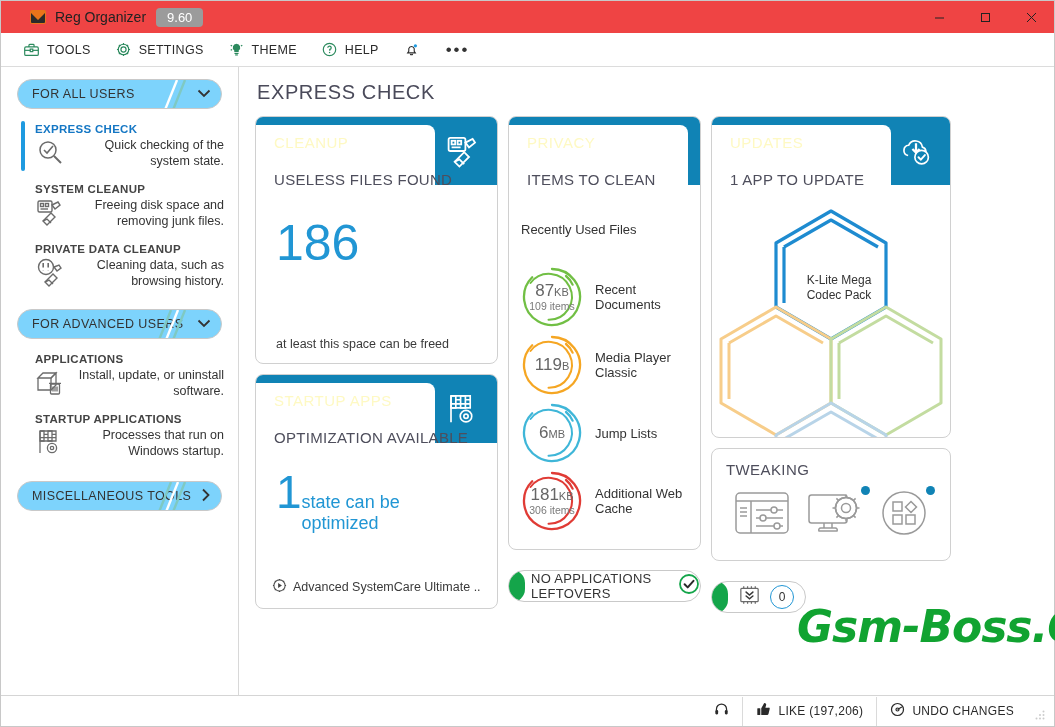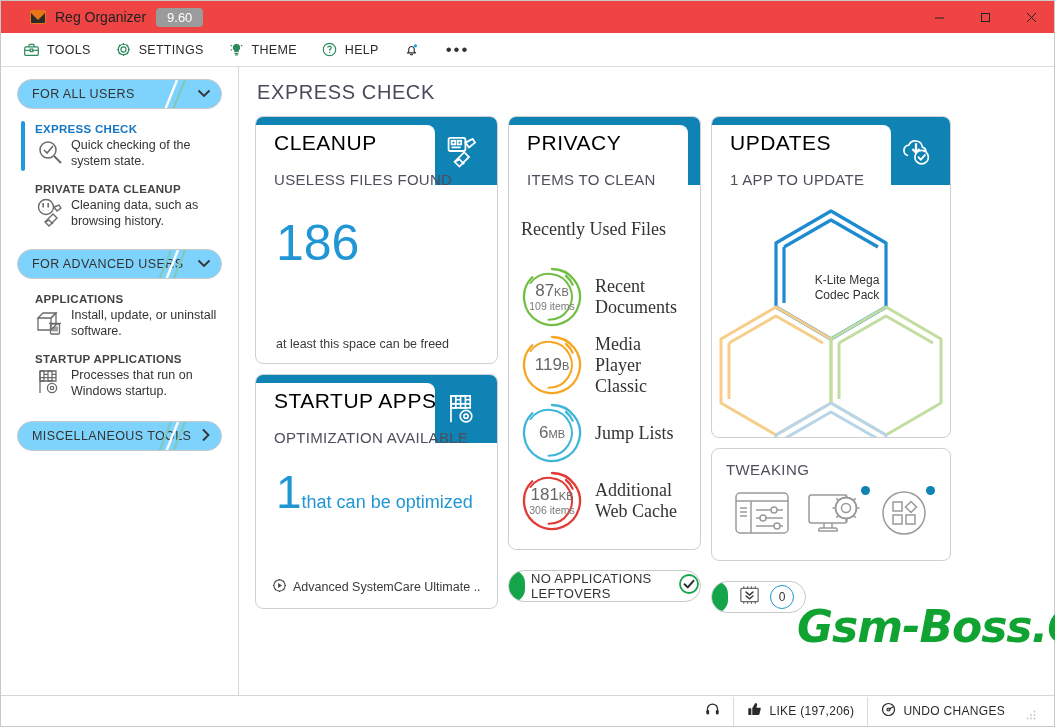--- a/index.html
+++ b/index.html
@@ -93,21 +93,21 @@
   }
   .nav-item .bar {
     position: absolute; left: 20px; top: 4px; bottom: 4px;
     width: 4px; background: #1e9ae0; border-radius: 2px;
   }
   .nav-title {
     font-size: 11.5px; font-weight: bold; letter-spacing: .3px;
     color: #444; margin-bottom: 1px; text-transform: uppercase;
   }
   .nav-item.active .nav-title { color: #1577c4; }
-  .nav-row { display: flex; align-items: flex-start; gap: 6px; }
+  .nav-row { display: flex; align-items: flex-start; gap: 6px; text-align: right; }
   .nav-ico { flex: 0 0 30px; width: 30px; height: 30px; margin-top: 1px; }
   .nav-desc { font-size: 12.5px; color: #333; line-height: 16px; padding-top: 1px; }
 
   
   .main {
     flex: 1; min-width: 0;
     background: #ffffff;
     padding: 14px 14px 0 16px;
     position: relative;
   }
@@ -134,21 +134,21 @@
     border-radius: 7px 7px 0 0;
     overflow: hidden;
   }
   .hdr-white {
     position: absolute; left: 0; top: 8px;
     width: 179px; height: 60px;
     background: #ffffff;
     border-radius: 0 8px 0 0;
   }
   .hdr-text { position: absolute; left: 18px; top: 16px; }
-  .hdr-title { font-size: 21px; color: #000000; letter-spacing: .5px; line-height: 20px; }
+  .hdr-title { font-size: 15px; color: #fef9c3; letter-spacing: .5px; line-height: 20px; }
   .hdr-sub { font-size: 15px; color: #4e4e5c; letter-spacing: .3px; margin-top: 18px; }
   .hdr-icon { position: absolute; right: 16px; top: 16px; width: 36px; height: 36px; }
 
   .card-body { padding: 0 16px; }
 
   .big-num-row { display: flex; align-items: baseline; padding: 34px 0 0 4px; }
   .big-num { font-size: 50px; color: #2196d4; line-height: 48px; font-weight: 300; }
   .big-unit { font-size: 22px; color: #2196d4; font-weight: 300; }
   .card-foot { font-size: 12.5px; color: #3a3a3a; padding: 0 0 12px 4px; }
   .cleanup-body { height: 178px; display: flex; flex-direction: column; justify-content: space-between; }
@@ -165,27 +165,27 @@
   .p-dial { position: relative; width: 62px; height: 62px; flex: 0 0 62px; }
   .p-dial svg { position: absolute; inset: 0; }
   .p-val {
     position: absolute; inset: 0;
     display: flex; flex-direction: column; align-items: center; justify-content: center;
     line-height: 1;
   }
   .p-main { font-size: 17px; color: #666; font-weight: 300; }
   .p-main .u { font-size: 11px; }
   .p-items { font-size: 10.5px; color: #7a7a7a; margin-top: 2px; }
-  .p-label { font-size: 18px; color: #333; font-family: Liberation Serif, serif; }
+  .p-label { font-size: 13px; color: #333; }
 
   
   .updates-body { height: 252px; position: relative; }
   .hex-wrap { position: absolute; inset: 0; }
   .hex-label {
-    position: absolute; left: 99px; top: 88px; width: 72px;
+    position: absolute; left: 91px; top: 88px; width: 72px;
     text-align: center; font-size: 12px; color: #333; line-height: 15px;
   }
 
   
   .tweak { padding: 12px 14px 14px 14px; }
   .tweak-title { font-size: 15px; color: #4e4e5c; letter-spacing: .4px; margin-bottom: 6px; }
   .tweak-icons { display: flex; align-items: center; justify-content: space-around; height: 62px; }
   .tweak-ic { position: relative; }
   .dot { position: absolute; top: -2px; right: -6px; width: 9px; height: 9px; border-radius: 50%; background: #1083b5; }
 
@@ -233,21 +233,21 @@
     pointer-events: none;
   }
   .wm-host { position: absolute; left: 240px; bottom: 32px; width: 815px; height: 75px; overflow: hidden; }
 
   
   .statusbar {
     height: 31px; flex: 0 0 31px;
     border-top: 1px solid #d5d5d5;
     background: #ffffff;
     display: flex; align-items: center; justify-content: flex-end;
-    padding-right: 18px;
+    padding-right: 9px;
   }
   .sb-item {
     display: flex; align-items: center; gap: 7px;
     padding: 0 13px; height: 29px;
     font-size: 12px; color: #2a2a2a; letter-spacing: .3px;
     border-left: 1px solid #dadada;
   }
   .sb-item:first-child { border-left: none; }
   .grip { margin-left: 8px; width: 10px; height: 10px; opacity: .5; }
 </style>
@@ -367,20 +367,37 @@
             <svg viewBox="0 0 30 30" width="30" height="30" fill="none" stroke="#6b6b6b" stroke-width="1.5">
               <circle cx="13" cy="13" r="8"></circle>
               <path d="M9 13 l3 3 l6 -7" stroke-width="1.6"></path>
               <line x1="19" y1="19" x2="26" y2="26" stroke-width="2"></line>
             </svg>
           </span>
           <div class="nav-desc">Quick checking of the system state.</div>
         </div>
       </div>
 
+      <div class="nav-item">
+        <div class="nav-title">SYSTEM CLEANUP</div>
+        <div class="nav-row">
+          <span class="nav-ico">
+            <svg viewBox="0 0 30 30" width="30" height="30" fill="none" stroke="#6b6b6b" stroke-width="1.4">
+              <rect x="3" y="4" width="14" height="11" rx="1.5"></rect>
+              <rect x="5.5" y="6.5" width="3" height="3"></rect>
+                <rect x="10.5" y="6.5" width="3" height="3"></rect>
+              <line x1="5.5" y1="12" x2="13" y2="12"></line>
+              <path d="M17 8 l6 -3 l2 3 l-5 4 Z"></path>
+              <path d="M8 24 l8 -8 l4 4 l-8 8 Z"></path>
+              <path d="M8 24 l4 -2 l4 4"></path>
+            </svg>
+          </span>
+          <div class="nav-desc">Freeing disk space and removing junk files.</div>
+        </div>
+      </div>
 
       <div class="nav-item">
         <div class="nav-title">PRIVATE DATA CLEANUP</div>
         <div class="nav-row">
           <span class="nav-ico">
             <svg viewBox="0 0 30 30" width="30" height="30" fill="none" stroke="#6b6b6b" stroke-width="1.4">
               <circle cx="11" cy="10" r="7.5"></circle>
               <path d="M8.2 6 v4.5 M8.2 13 v.3" stroke-width="1.6"></path>
               <path d="M13.2 6 v4.5 M13.2 13 v.3" stroke-width="1.6"></path>
               <path d="M19 10 l5 -2 l2 3 l-4 3 Z"></path>
@@ -505,21 +522,21 @@
                   <path d="M5 4 h16 v10 H5 Z"></path>
                   <path d="M5 4 h4 v3.3 h4 V4 h4 v3.3 h4 M5 10.7 h4 V7.3 h4 v3.4 h4 V7.3 h4 M5 14 h4 v-3.3 h4 V14 h4 v-3.3 h4"></path>
                   <circle cx="17.5" cy="21" r="4.8"></circle>
                   <circle cx="17.5" cy="21" r="1.8"></circle>
                 </svg>
               </span>
             </div>
             <div class="card-body startup-body">
               <div class="startup-num-row">
                 <span class="startup-num">1</span>
-                <span class="startup-txt">that can be optimized</span>
+                <span class="startup-txt">state can be optimized</span>
               </div>
               <div class="startup-foot">
                 <span>
                   <svg width="15" height="15" viewBox="0 0 16 16" fill="none" stroke="#444" stroke-width="1.1">
                     <circle cx="8" cy="8" r="6"></circle>
                     <path d="M6.5 5.3 L10.6 8 L6.5 10.7 Z" fill="#444" stroke="none"></path>
                     <path d="M8 1 v1.2 M8 13.8 V15 M1 8 h1.2 M13.8 8 H15 M3 3 l.9 .9 M12.1 12.1 l.9 .9 M13 3 l-.9 .9 M3.9 12.1 l-.9 .9"></path>
                   </svg>
                 </span>
                 <span>Advanced SystemCare Ultimate ...</span>

